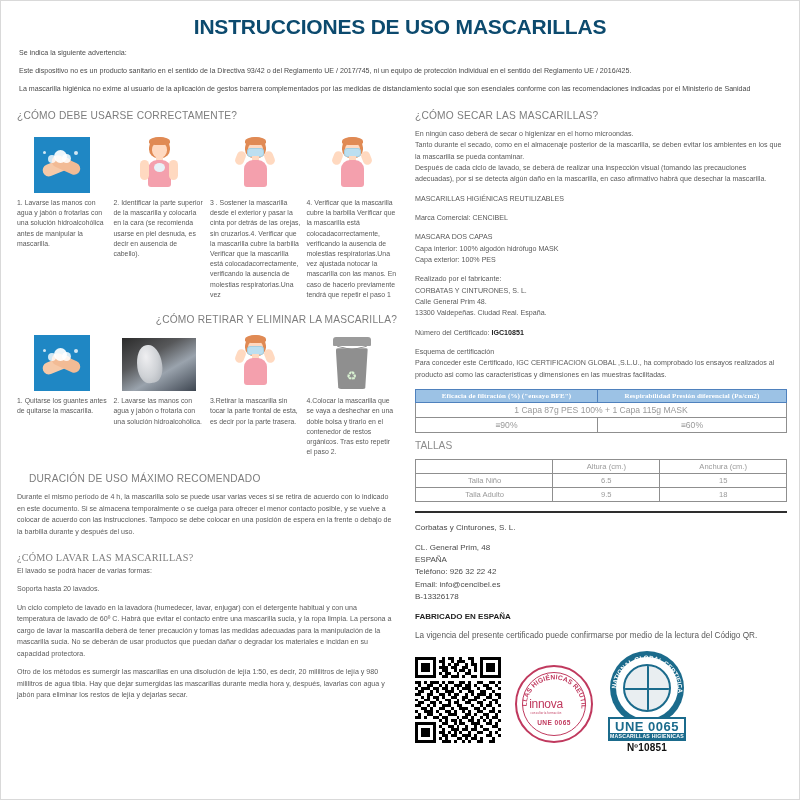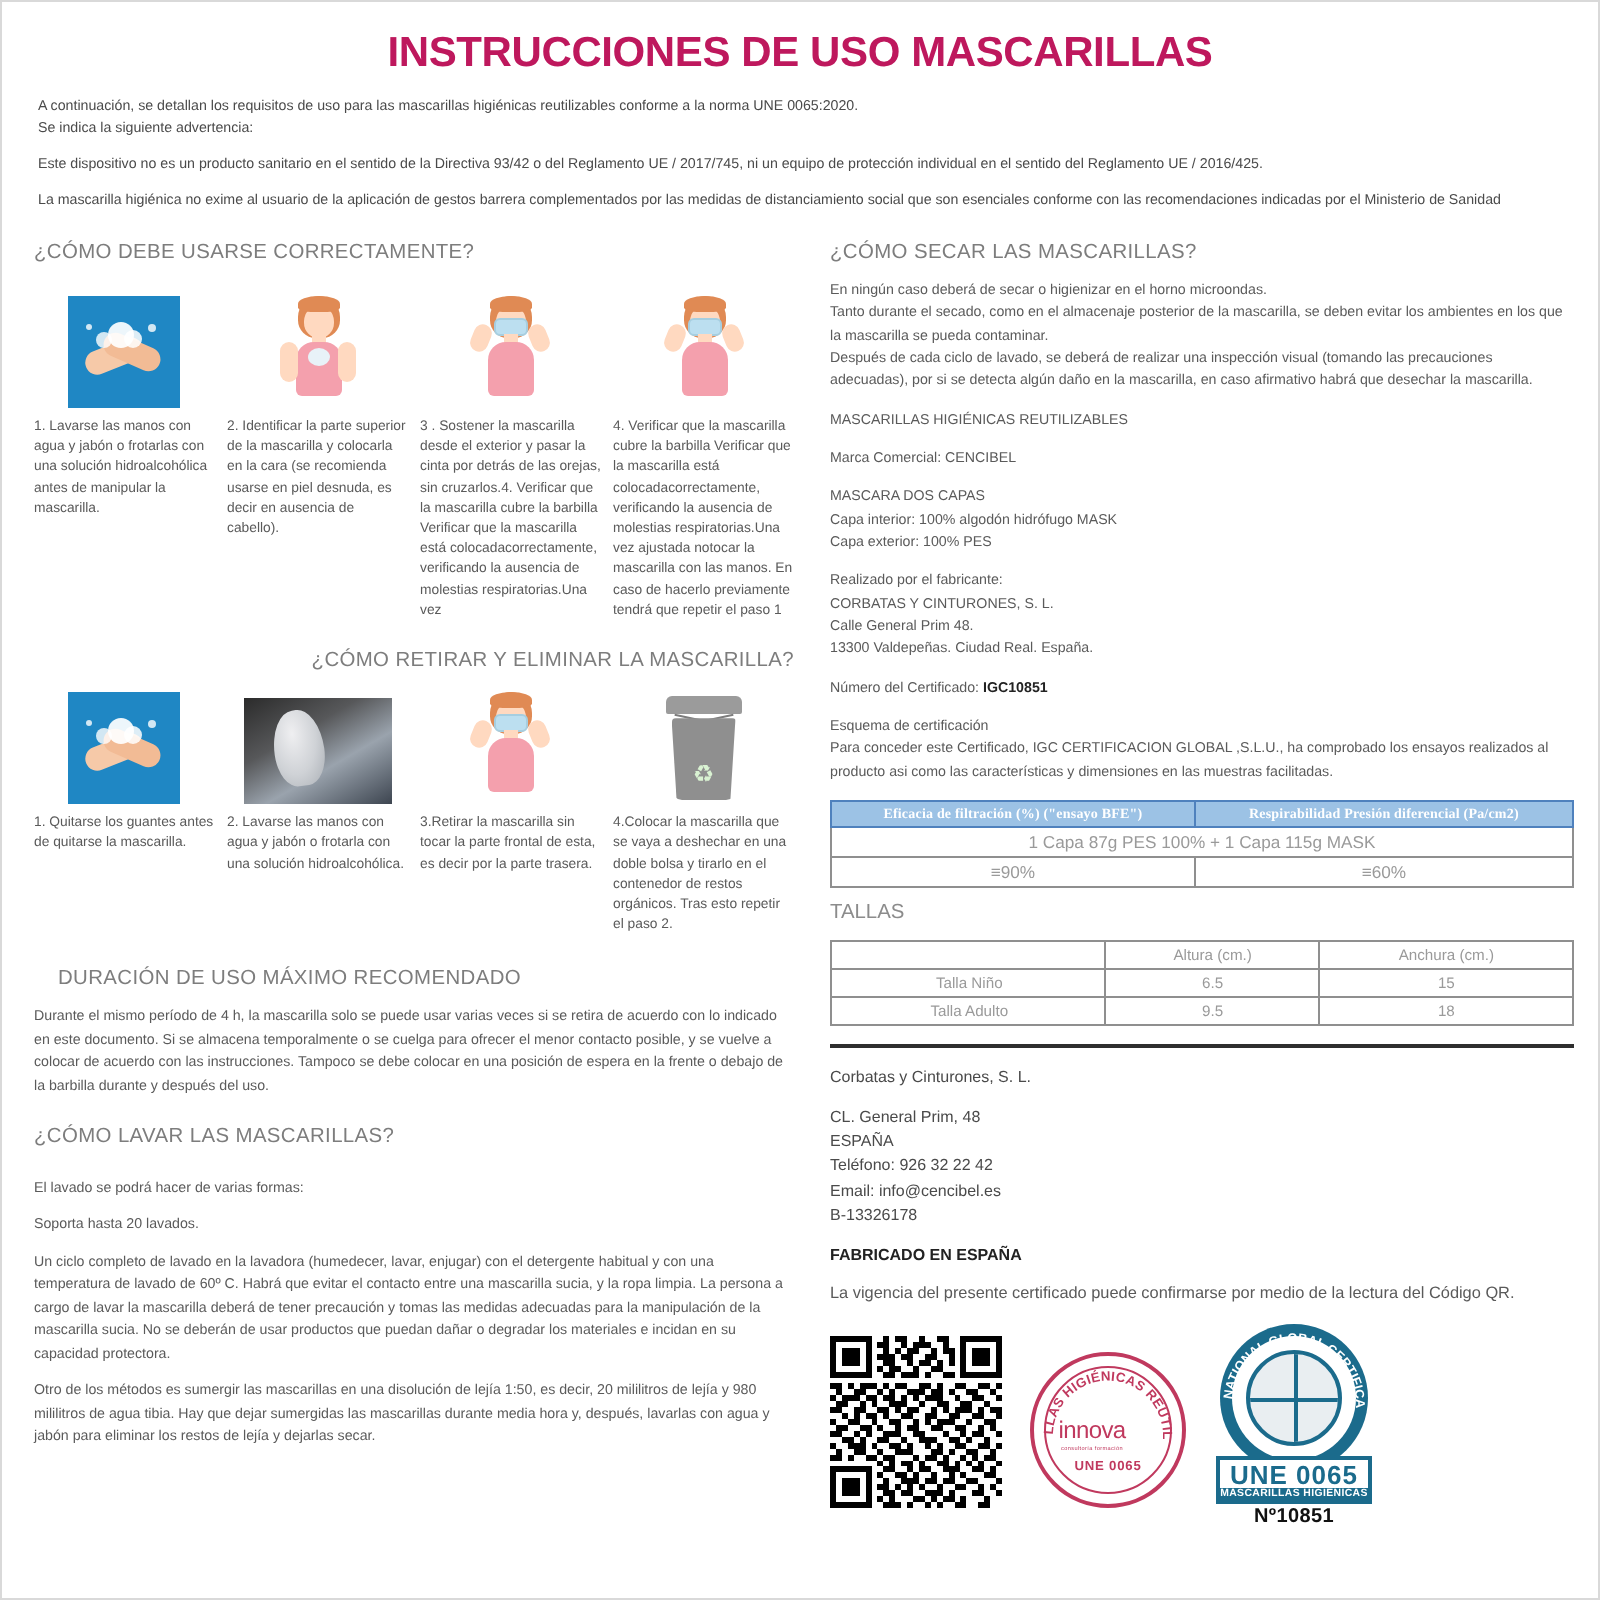--- a/index.html
+++ b/index.html
@@ -16,21 +16,21 @@
     overflow: hidden;
     color: #595959;
   }
 
   
   .doc-title {
     text-align: center;
     font-size: 21px;
     font-weight: bold;
     letter-spacing: -0.2px;
-    color: #be185d;
+    color: #0c4a6e;
     margin: 14px 0 9px 0;
   }
   .intro {
     padding: 0 18px;
     font-size: 7.1px;
     line-height: 1.55;
     color: #4a4a4a;
   }
   .intro p { margin: 0 0 7px 0; }
   .intro p.tight { margin-bottom: 7px; }
@@ -243,21 +243,20 @@
 
 </style>
 </head>
 <body>
 
 <div id="page">
 
   <div class="doc-title">INSTRUCCIONES DE USO MASCARILLAS</div>
 
   <div class="intro">
-    <p class="tight" style="margin-bottom:0;"><span>A continuación, se detallan los requisitos de uso para las mascarillas higiénicas reutilizables conforme a la norma UNE 0065:2020.</span></p>
     <p><span>Se indica la siguiente advertencia:</span></p>
     <p><span>Este dispositivo no es un producto sanitario en el sentido de la Directiva 93/42 o del Reglamento UE / 2017/745, ni un equipo de protección individual en el sentido del Reglamento UE / 2016/425.</span></p>
     <p><span>La mascarilla higiénica no exime al usuario de la aplicación de gestos barrera complementados por las medidas de distanciamiento social que son esenciales conforme con las recomendaciones indicadas por el Ministerio de Sanidad</span></p>
   </div>
 
   <div class="cols">
 
     <div class="col-left">
 
       <h2 class="sec tight">¿CÓMO DEBE USARSE CORRECTAMENTE?</h2>
@@ -381,21 +380,21 @@
           </div>
           <div class="step-txt">4.Colocar la mascarilla que se vaya a deshechar en una doble bolsa y tirarlo en el contenedor de restos orgánicos. Tras esto repetir el paso 2.</div>
         </div>
       </div>
 
       <h2 class="sec" style="margin-top:16px;padding-left:12px;">DURACIÓN DE USO MÁXIMO RECOMENDADO</h2>
       <div class="body-txt">
         <p>Durante el mismo período de 4 h, la mascarilla solo se puede usar varias veces si se retira de acuerdo con lo indicado en este documento. Si se almacena temporalmente o se cuelga para ofrecer el menor contacto posible, y se vuelve a colocar de acuerdo con las instrucciones. Tampoco se debe colocar en una posición de espera en la frente o debajo de la barbilla durante y después del uso.</p>
       </div>
 
-      <h2 class="sec" style="margin-top:14px;margin-bottom:16px;">¿CÓMO LAVAR LAS MASCARILLAS?</h2>
+      <h2 class="sec" style="margin-top:14px;margin-bottom:4px;font-family:Liberation Serif, serif;">¿CÓMO LAVAR LAS MASCARILLAS?</h2>
       <div class="lead-line">El lavado se podrá hacer de varias formas:</div>
       <div class="body-txt">
         <p>Soporta hasta 20 lavados.</p>
         <p>Un ciclo completo de lavado en la lavadora (humedecer, lavar, enjugar) con el detergente habitual y con una temperatura de lavado de 60º C. Habrá que evitar el contacto entre una mascarilla sucia, y la ropa limpia. La persona a cargo de lavar la mascarilla deberá de tener precaución y tomas las medidas adecuadas para la manipulación de la mascarilla sucia. No se deberán de usar productos que puedan dañar o degradar los materiales e incidan en su capacidad protectora.</p>
         <p>Otro de los métodos es sumergir las mascarillas en una disolución de lejía 1:50, es decir, 20 mililitros de lejía y 980 mililitros de agua tibia. Hay que dejar sumergidas las mascarillas durante media hora y, después, lavarlas con agua y jabón para eliminar los restos de lejía y dejarlas secar.</p>
       </div>
     </div>
 
     <div class="col-right">
 

